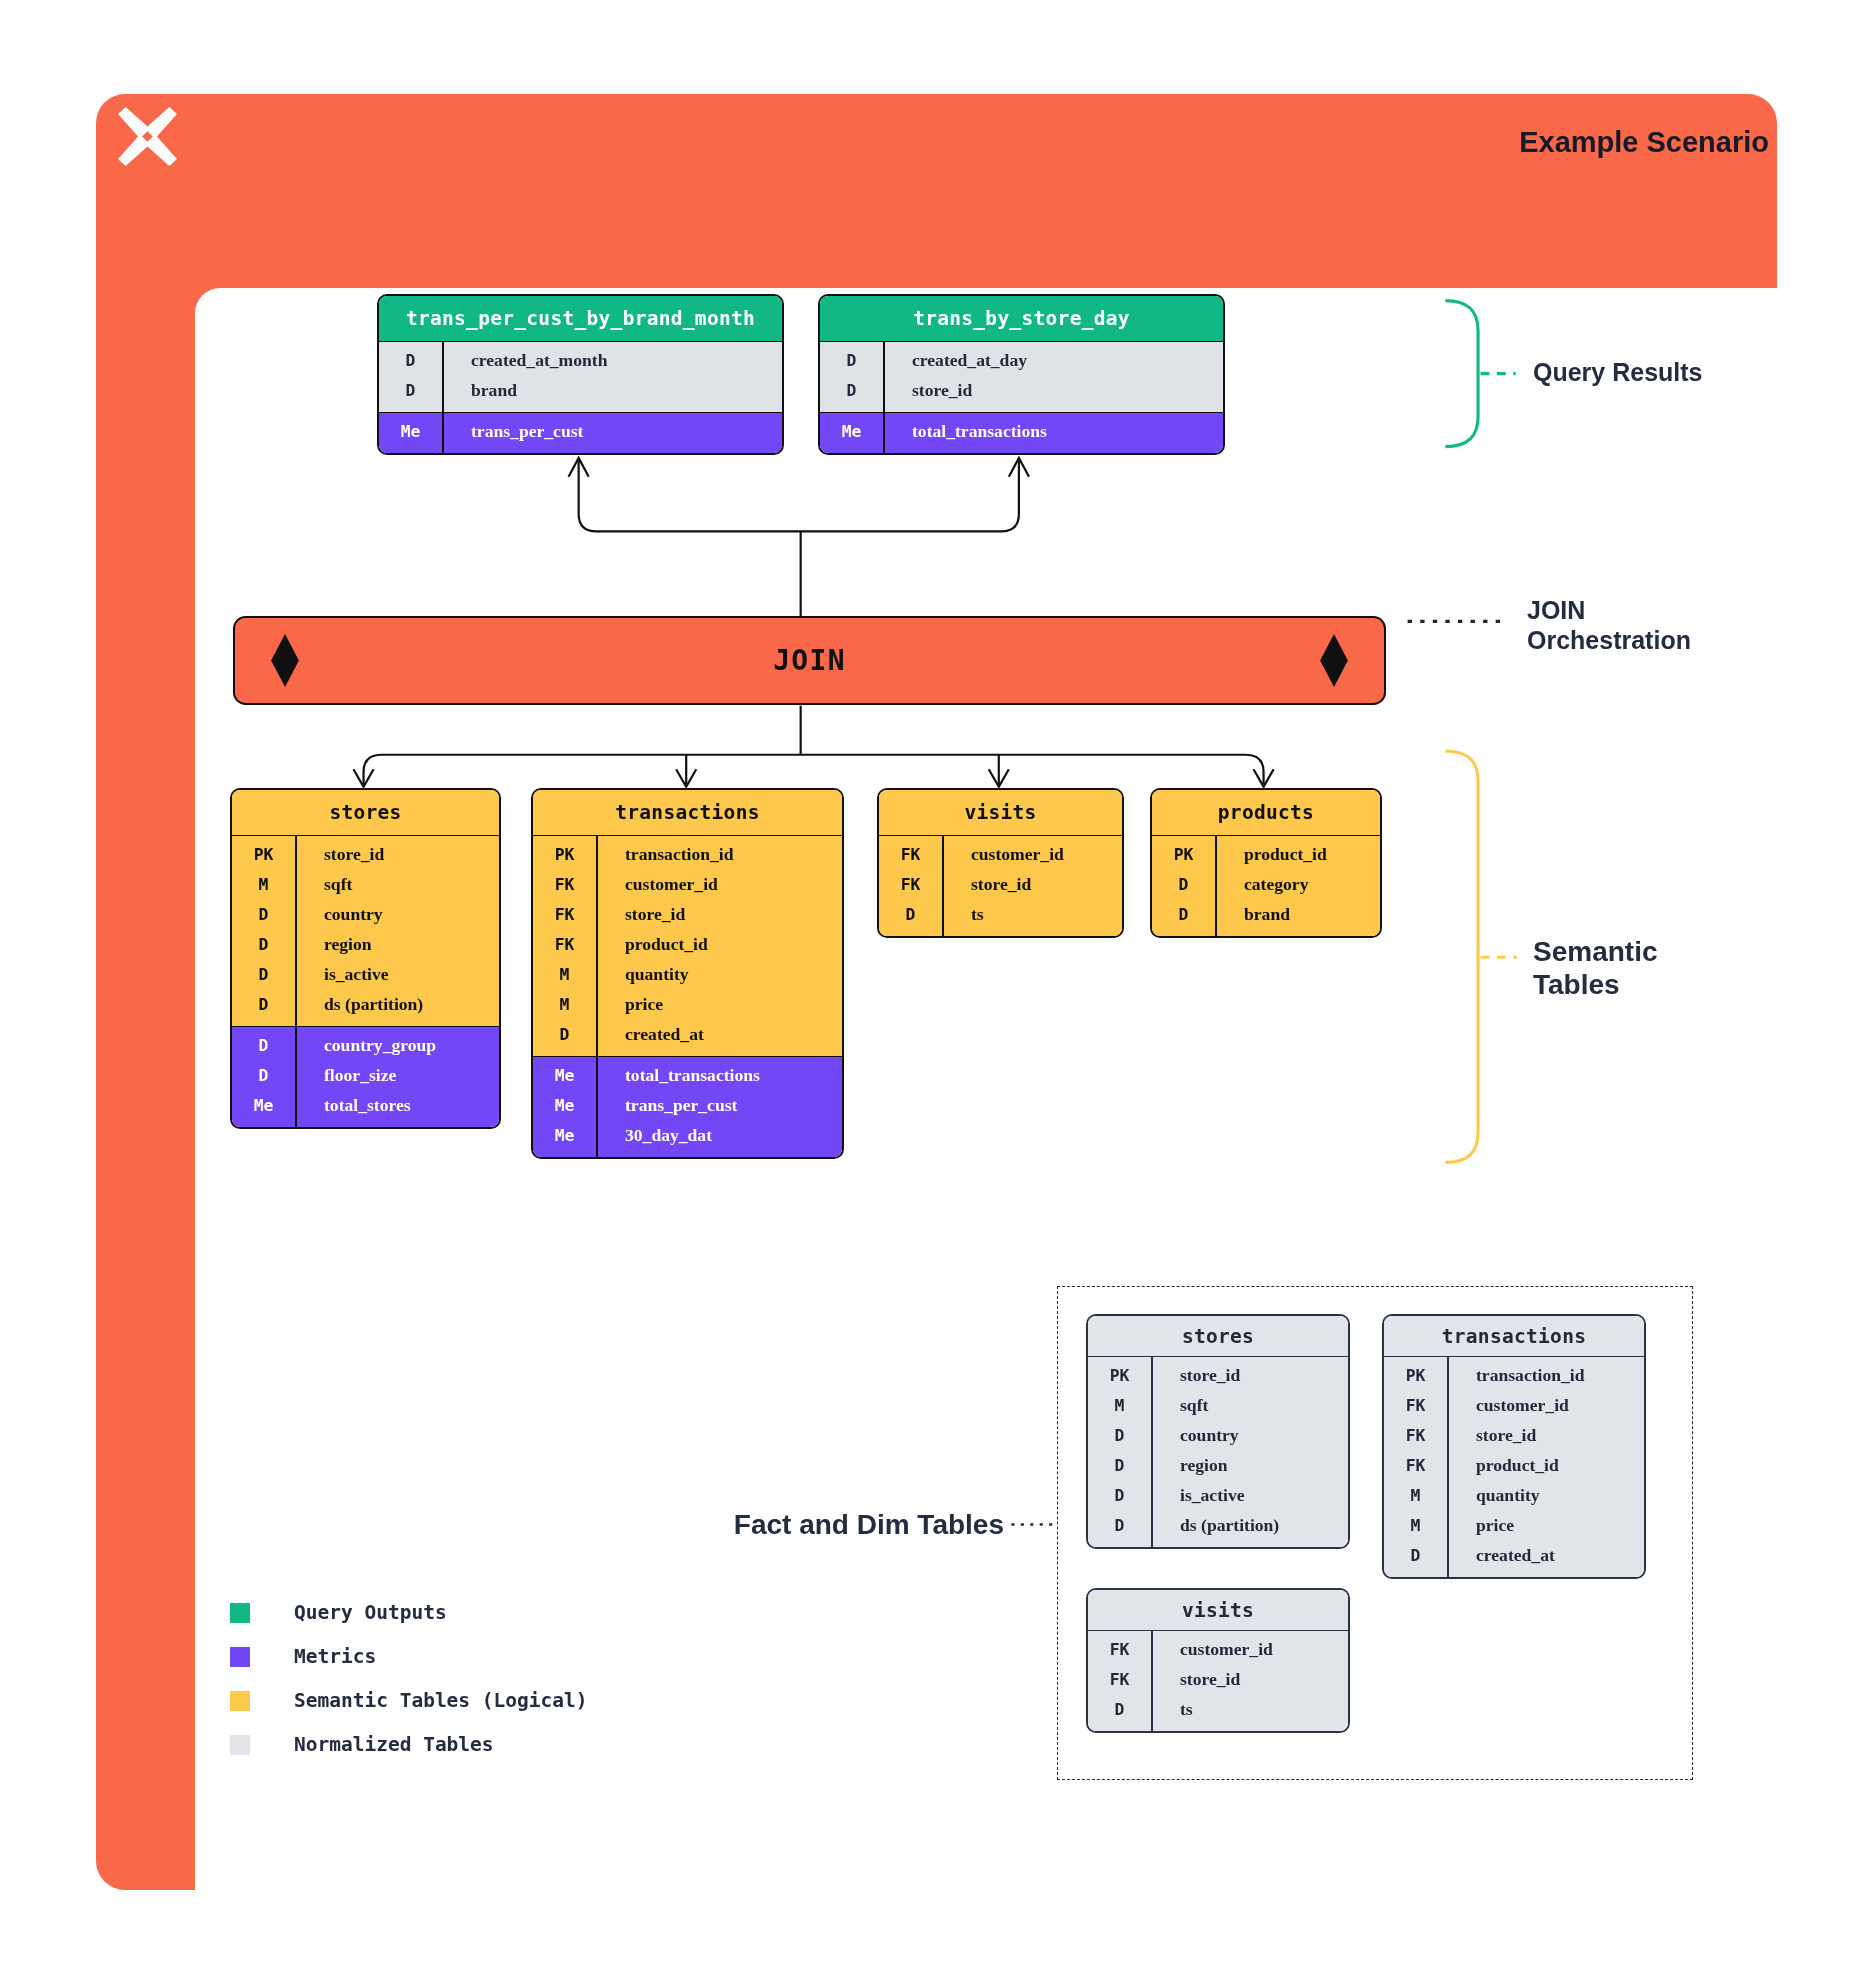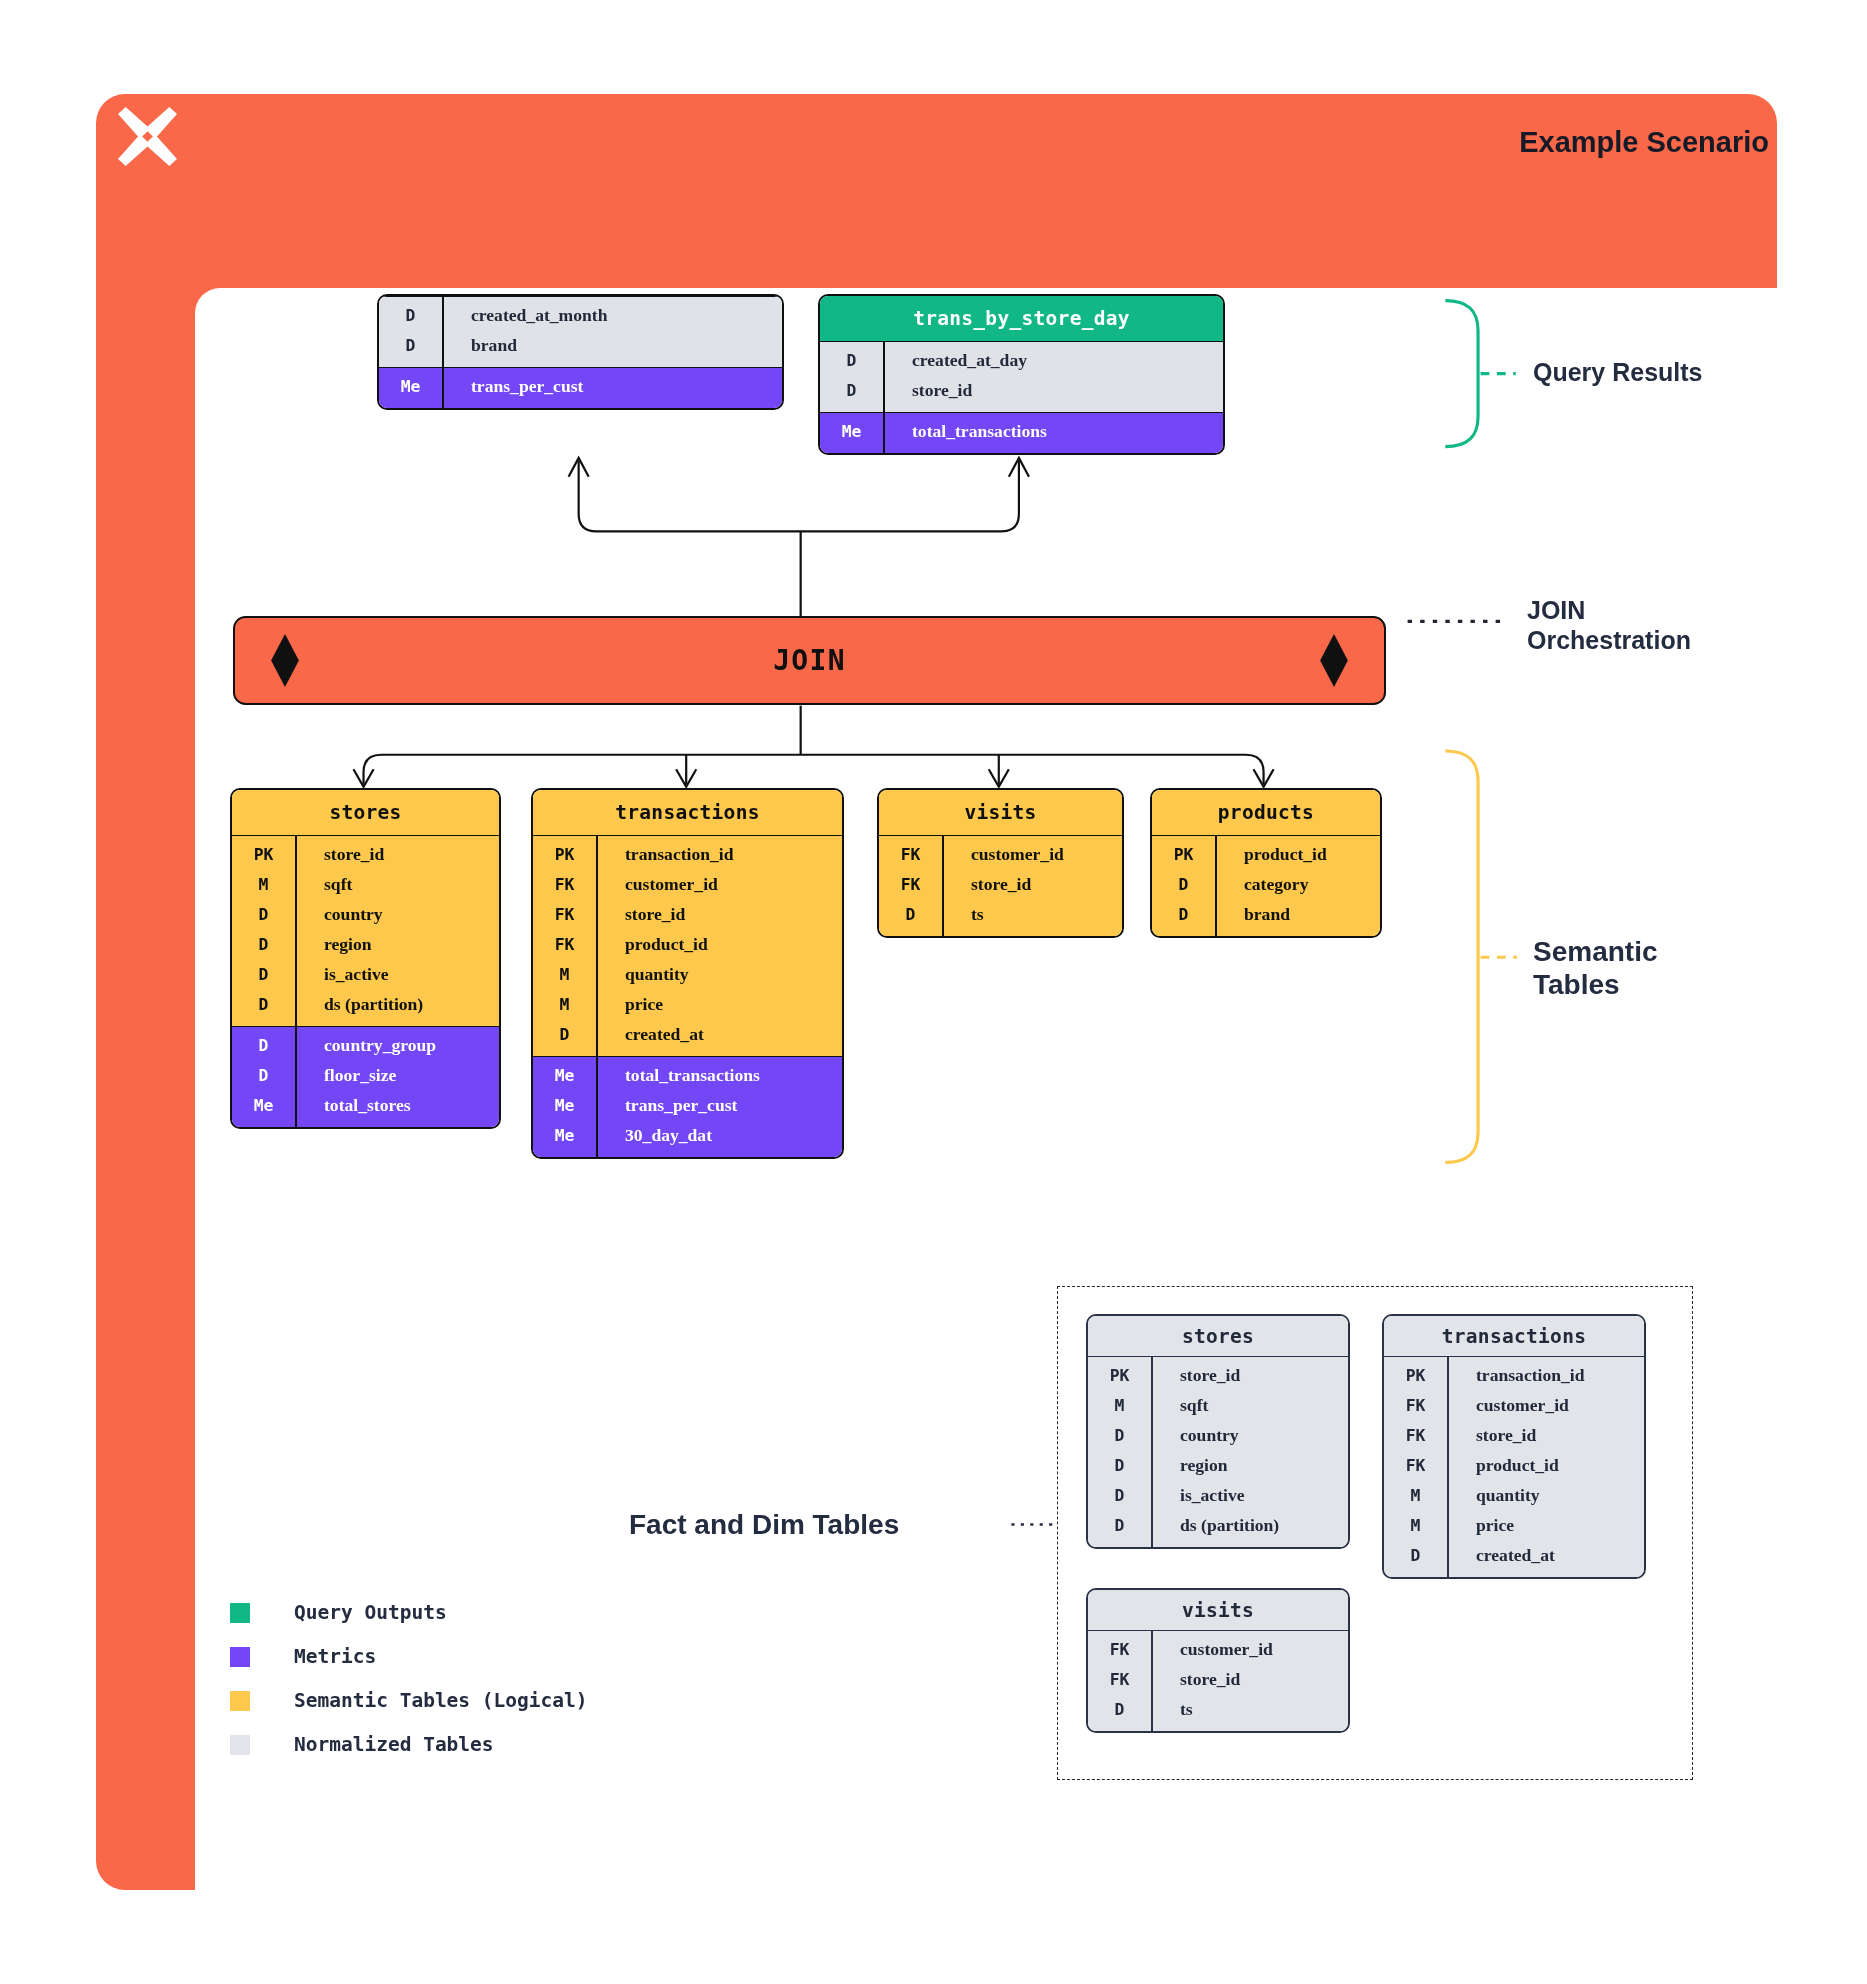--- a/index.html
+++ b/index.html
@@ -98,20 +98,21 @@
 
     <path d="M2238 988 L2398 988" stroke="#222733" stroke-width="5" stroke-dasharray="7 13" fill="none"></path>
 
     <path d="M2298 1194 C2334 1194 2350 1210 2350 1242 L2350 1800 C2350 1832 2334 1848 2298 1848" stroke="#FDC84B" stroke-width="5" fill="none"></path>
     <path d="M2354 1522 L2412 1522" stroke="#FDC84B" stroke-width="5" stroke-dasharray="14 12" fill="none"></path>
 
     <path d="M1608 2424 L1676 2424" stroke="#242C40" stroke-width="4" stroke-dasharray="5 10" fill="none"></path>
   </svg>
 
   <div class="tbl" style="left:377px; top:294px; width:403px;">
+    <div class="tbl-name head-green">trans_per_cust_by_brand_month</div>
     <div class="sec sec-gray">
       <div class="row">
           <span class="k">D</span>
           <span class="f">created_at_month</span>
         </div>
       <div class="row">
           <span class="k">D</span>
           <span class="f">brand</span>
         </div>
     </div>
@@ -285,21 +286,21 @@
     <span>Query Results</span>
   </div>
   <div class="side-label" style="left:1527px; top:596px; font-size:25px;">
     <div>JOIN</div>
     <div>Orchestration</div>
   </div>
   <div class="side-label" style="left:1533px; top:935px; font-size:28px;">
     <div>Semantic</div>
     <div>Tables</div>
   </div>
-  <div class="side-label" style="left:629px; top:1508px; width:375px; font-size:28px; ">
+  <div class="side-label" style="left:629px; top:1508px; width:375px; font-size:28px; text-align:right;">
     <span>Fact and Dim Tables</span>
   </div>
 
   <div class="dashed-box"></div>
 
   <div class="tbl gray-tbl" style="left:1086px; top:1314px; width:260px;">
     <div class="tbl-name">stores</div>
     <div class="sec">
       <div class="row">
           <span class="k">PK</span>

